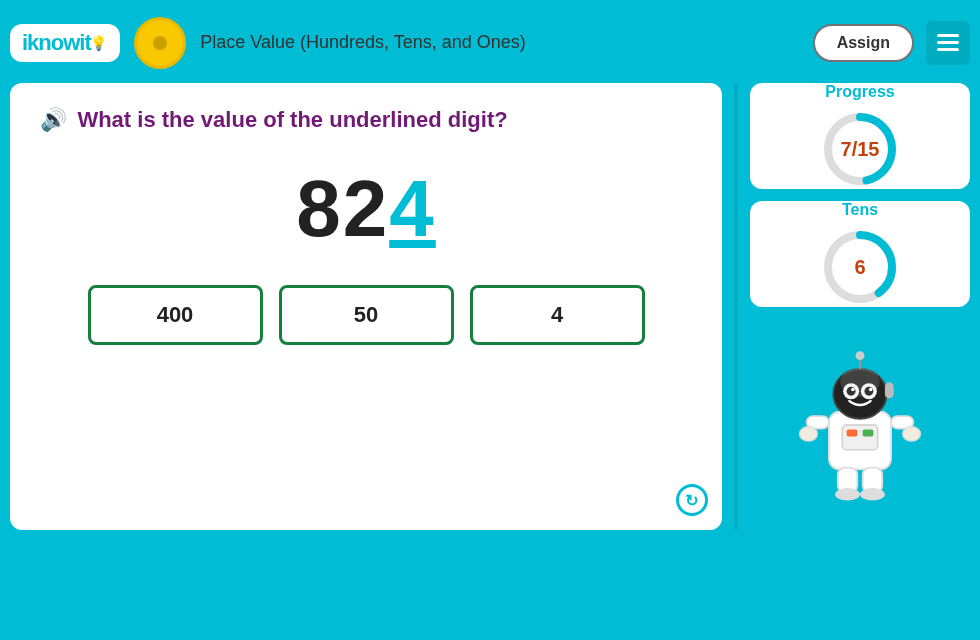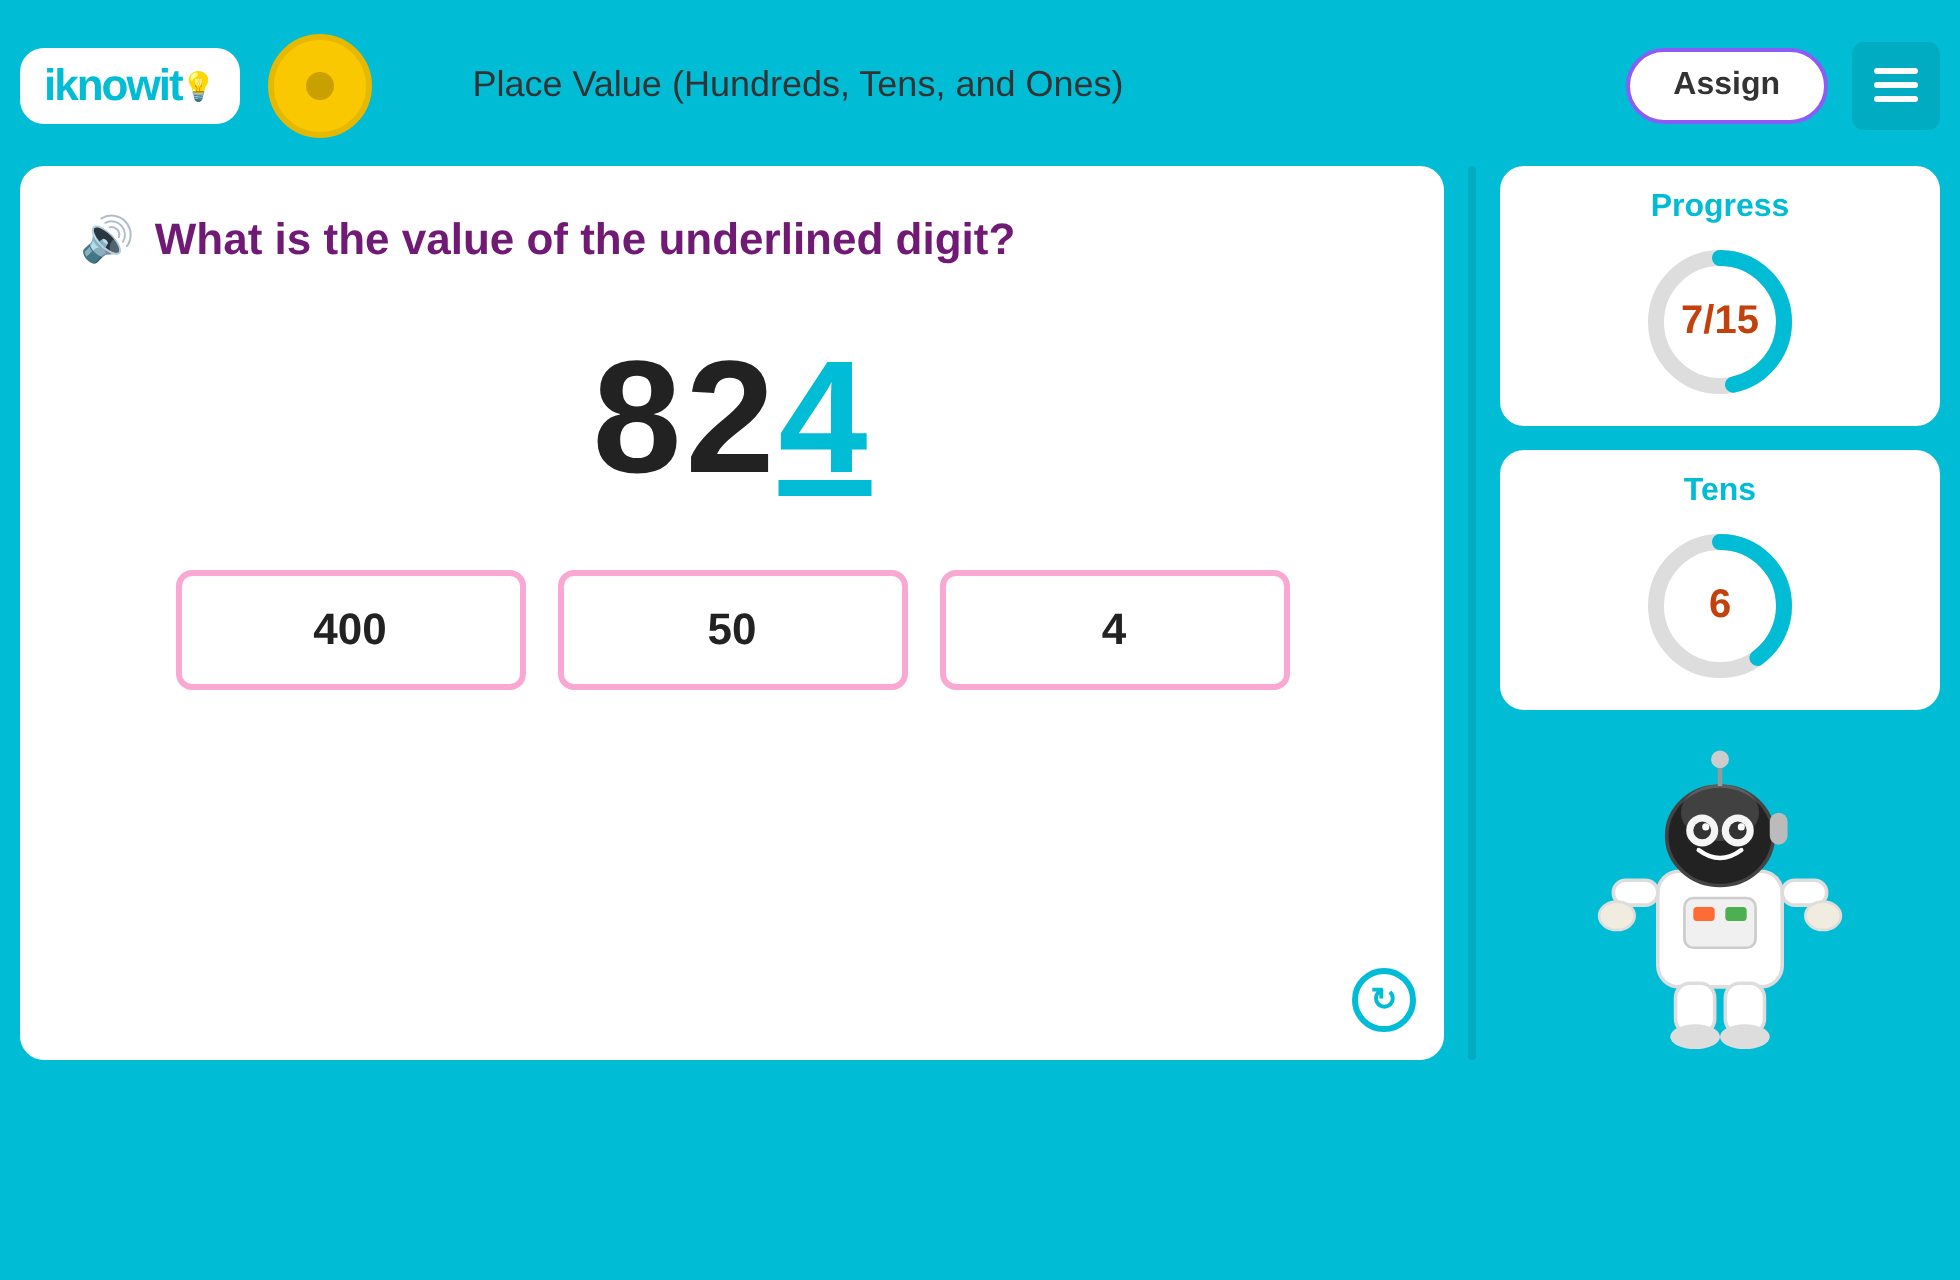--- a/index.html
+++ b/index.html
@@ -69,26 +69,25 @@
       height: 14px;
       background: #c8a000;
       border-radius: 50%;
     }
 
     .lesson-title {
       flex: 1;
       font-size: 18px;
       color: #333;
       font-weight: 500;
-      margin-left: 36px;
     }
 
     .assign-btn {
       background: white;
-      border: 2px solid #8b5cf6;
+      border: 2px solid #737373;
       border-radius: 20px;
       padding: 8px 22px;
       font-size: 16px;
       font-weight: bold;
       color: #333;
       cursor: pointer;
       margin-right: 12px;
     }
 
     .menu-btn {
@@ -173,21 +172,21 @@
 
     .answer-options {
       display: flex;
       gap: 16px;
       justify-content: center;
       margin-top: 20px;
       margin-bottom: 30px;
     }
 
     .answer-btn {
-      border: 3px solid #f9a8d4;
+      border: 3px solid #15803d;
       border-radius: 8px;
       background: white;
       font-size: 22px;
       font-weight: bold;
       color: #222;
       padding: 14px 0;
       width: 175px;
       text-align: center;
       cursor: pointer;
       transition: background 0.2s;
@@ -227,21 +226,21 @@
       width: 220px;
       display: flex;
       flex-direction: column;
       align-items: center;
       gap: 12px;
     }
 
     .stat-card {
       background: white;
       border-radius: 12px;
-      padding: 12px 20px;
+      padding: 0 20px;
       width: 100%;
       display: flex;
       flex-direction: column;
       align-items: center;
     }
 
     .stat-label {
       font-size: 16px;
       font-weight: bold;
       color: #00bcd4;

